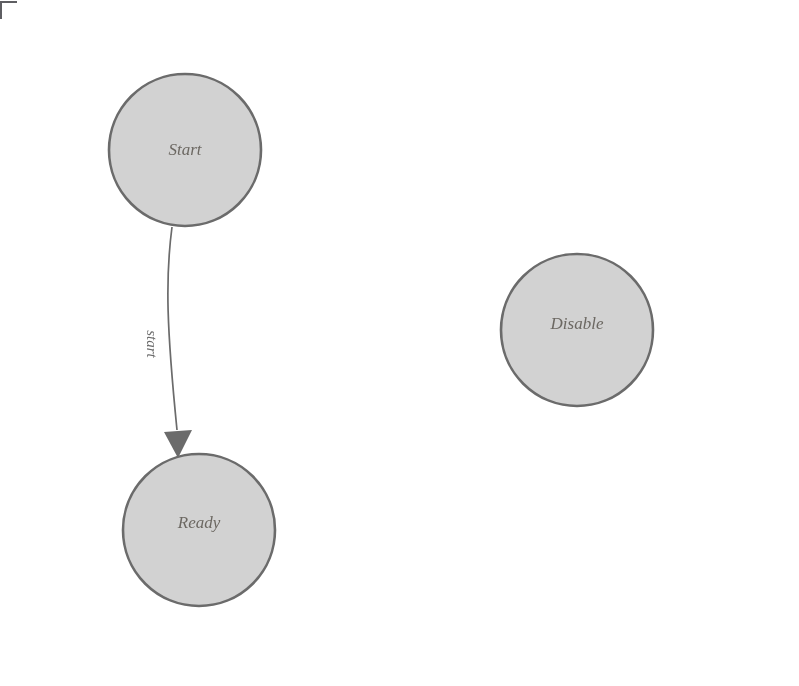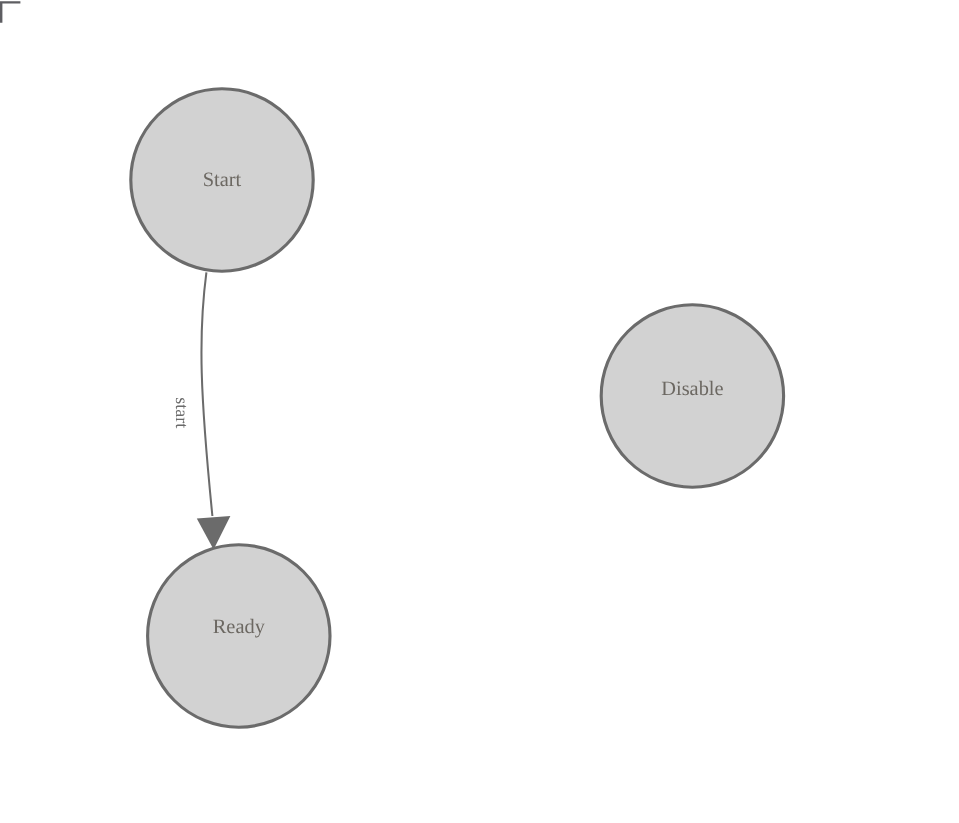--- a/index.html
+++ b/index.html
@@ -10,20 +10,21 @@
   }
   body {
     font-family: "Liberation Serif", "DejaVu Serif", serif;
   }
   #canvas {
     position: relative;
     width: 799px;
     height: 686px;
     background: #ffffff;
     overflow: hidden;
+    font-style: italic;
   }
   #diagram-svg {
     position: absolute;
     top: 0;
     left: 0;
     width: 799px;
     height: 686px;
   }
   .node-circle {
     fill: #d2d2d2;

